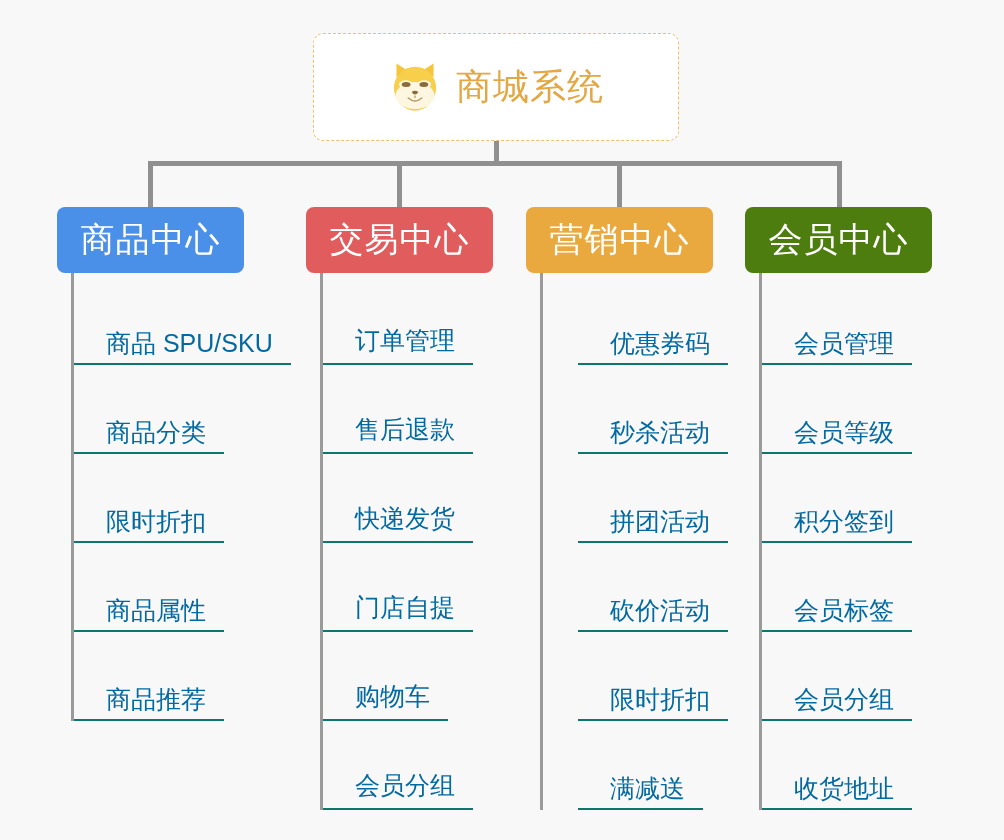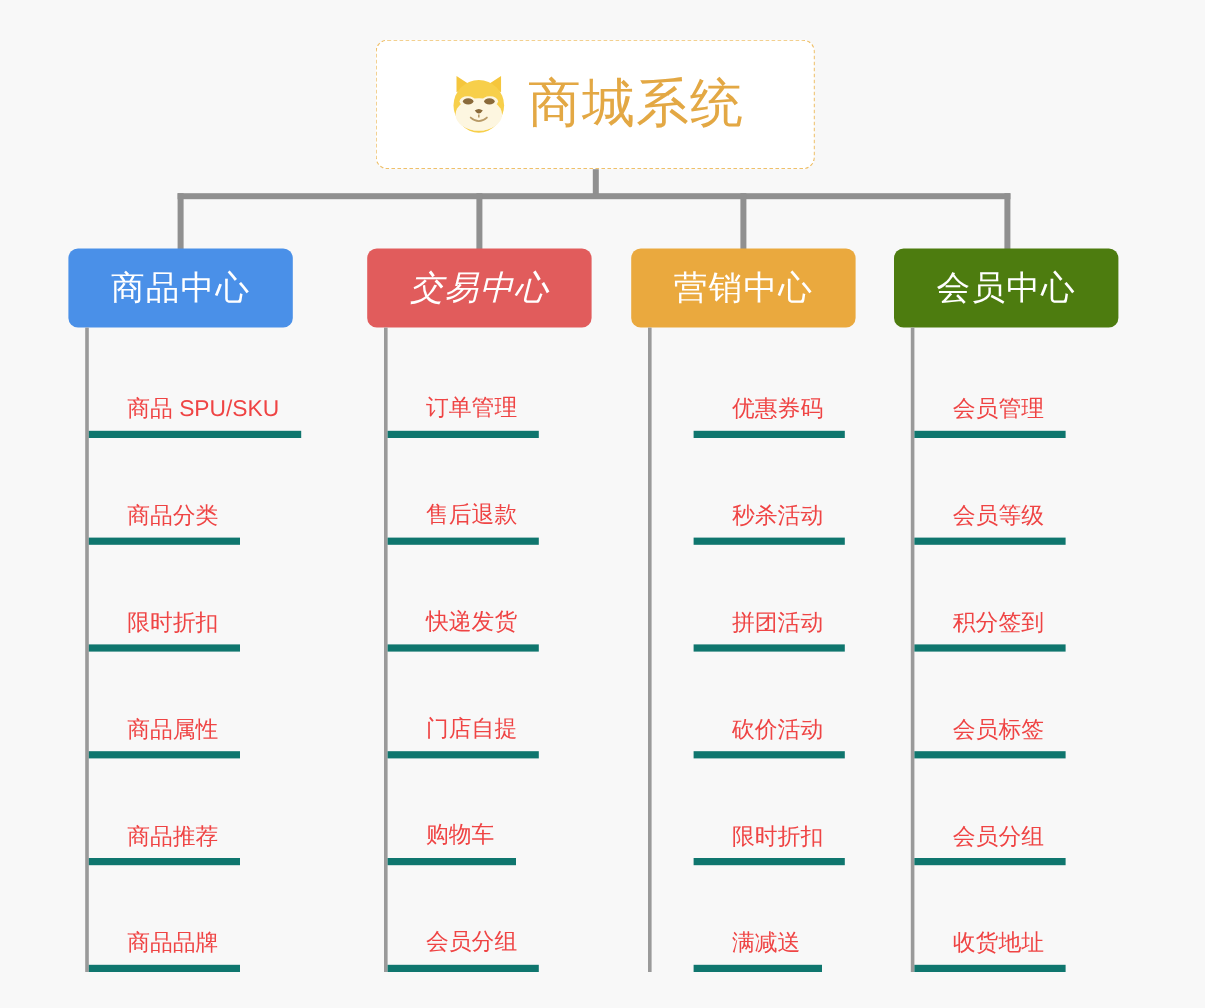--- a/index.html
+++ b/index.html
@@ -35,21 +35,21 @@
     justify-content: center;
     gap: 14px;
   }
   .root-icon {
     width: 54px;
     height: 54px;
     flex: 0 0 auto;
     display: block;
   }
   .root-title {
-    font-size: 44px;
+    font-size: 36px;
     line-height: 1;
     color: #e3a844;
     letter-spacing: 1px;
     white-space: nowrap;
   }
 
   
   .conn {
     position: absolute;
     background: #909090;
@@ -78,45 +78,45 @@
     top: 207px;
   }
   .cat-box {
     box-sizing: border-box;
     height: 66px;
     border-radius: 8px;
     display: flex;
     align-items: center;
     justify-content: center;
     color: #ffffff;
-    font-size: 28px;
+    font-size: 34px;
     letter-spacing: 1px;
     white-space: nowrap;
   }
   .leaf-list {
     position: relative;
     margin-top: 0;
     border-left: 3px solid #9a9a9a;
     padding-top: 3px;
   }
   .leaf-item {
     position: relative;
     height: 89px;
     box-sizing: border-box;
     display: flex;
     align-items: flex-end;
     padding-left: 32px;
   }
   .leaf-label {
-    font-size: 19px;
-    color: #ef4444;
+    font-size: 25px;
+    color: #0369a1;
     line-height: 1.05;
     white-space: nowrap;
     padding: 0 18px 7px 0;
-    border-bottom: 6px solid #0f766e;
+    border-bottom: 2px solid #0f766e;
     margin-left: -32px;
     padding-left: 32px;
   }
 </style>
 </head>
 <body>
 
 <div id="canvas">
 
   <div class="root-node">
@@ -162,28 +162,25 @@
         </div>
       <div class="leaf-item">
           <span class="leaf-label">限时折扣</span>
         </div>
       <div class="leaf-item">
           <span class="leaf-label">商品属性</span>
         </div>
       <div class="leaf-item">
           <span class="leaf-label">商品推荐</span>
         </div>
-      <div class="leaf-item">
-          <span class="leaf-label">商品品牌</span>
-        </div>
     </div>
   </div>
 
   <div class="column" style="left:306px;width:187px;">
-    <div class="cat-box" style="background: rgb(225, 92, 92); font-style: italic;">交易中心</div>
+    <div class="cat-box" style="background: rgb(225, 92, 92);">交易中心</div>
     <div class="leaf-list" style="margin-left:14px;font-family:Liberation Mono, monospace;">
       <div class="leaf-item">
           <span class="leaf-label">订单管理</span>
         </div>
       <div class="leaf-item">
           <span class="leaf-label">售后退款</span>
         </div>
       <div class="leaf-item">
           <span class="leaf-label">快递发货</span>
         </div>

